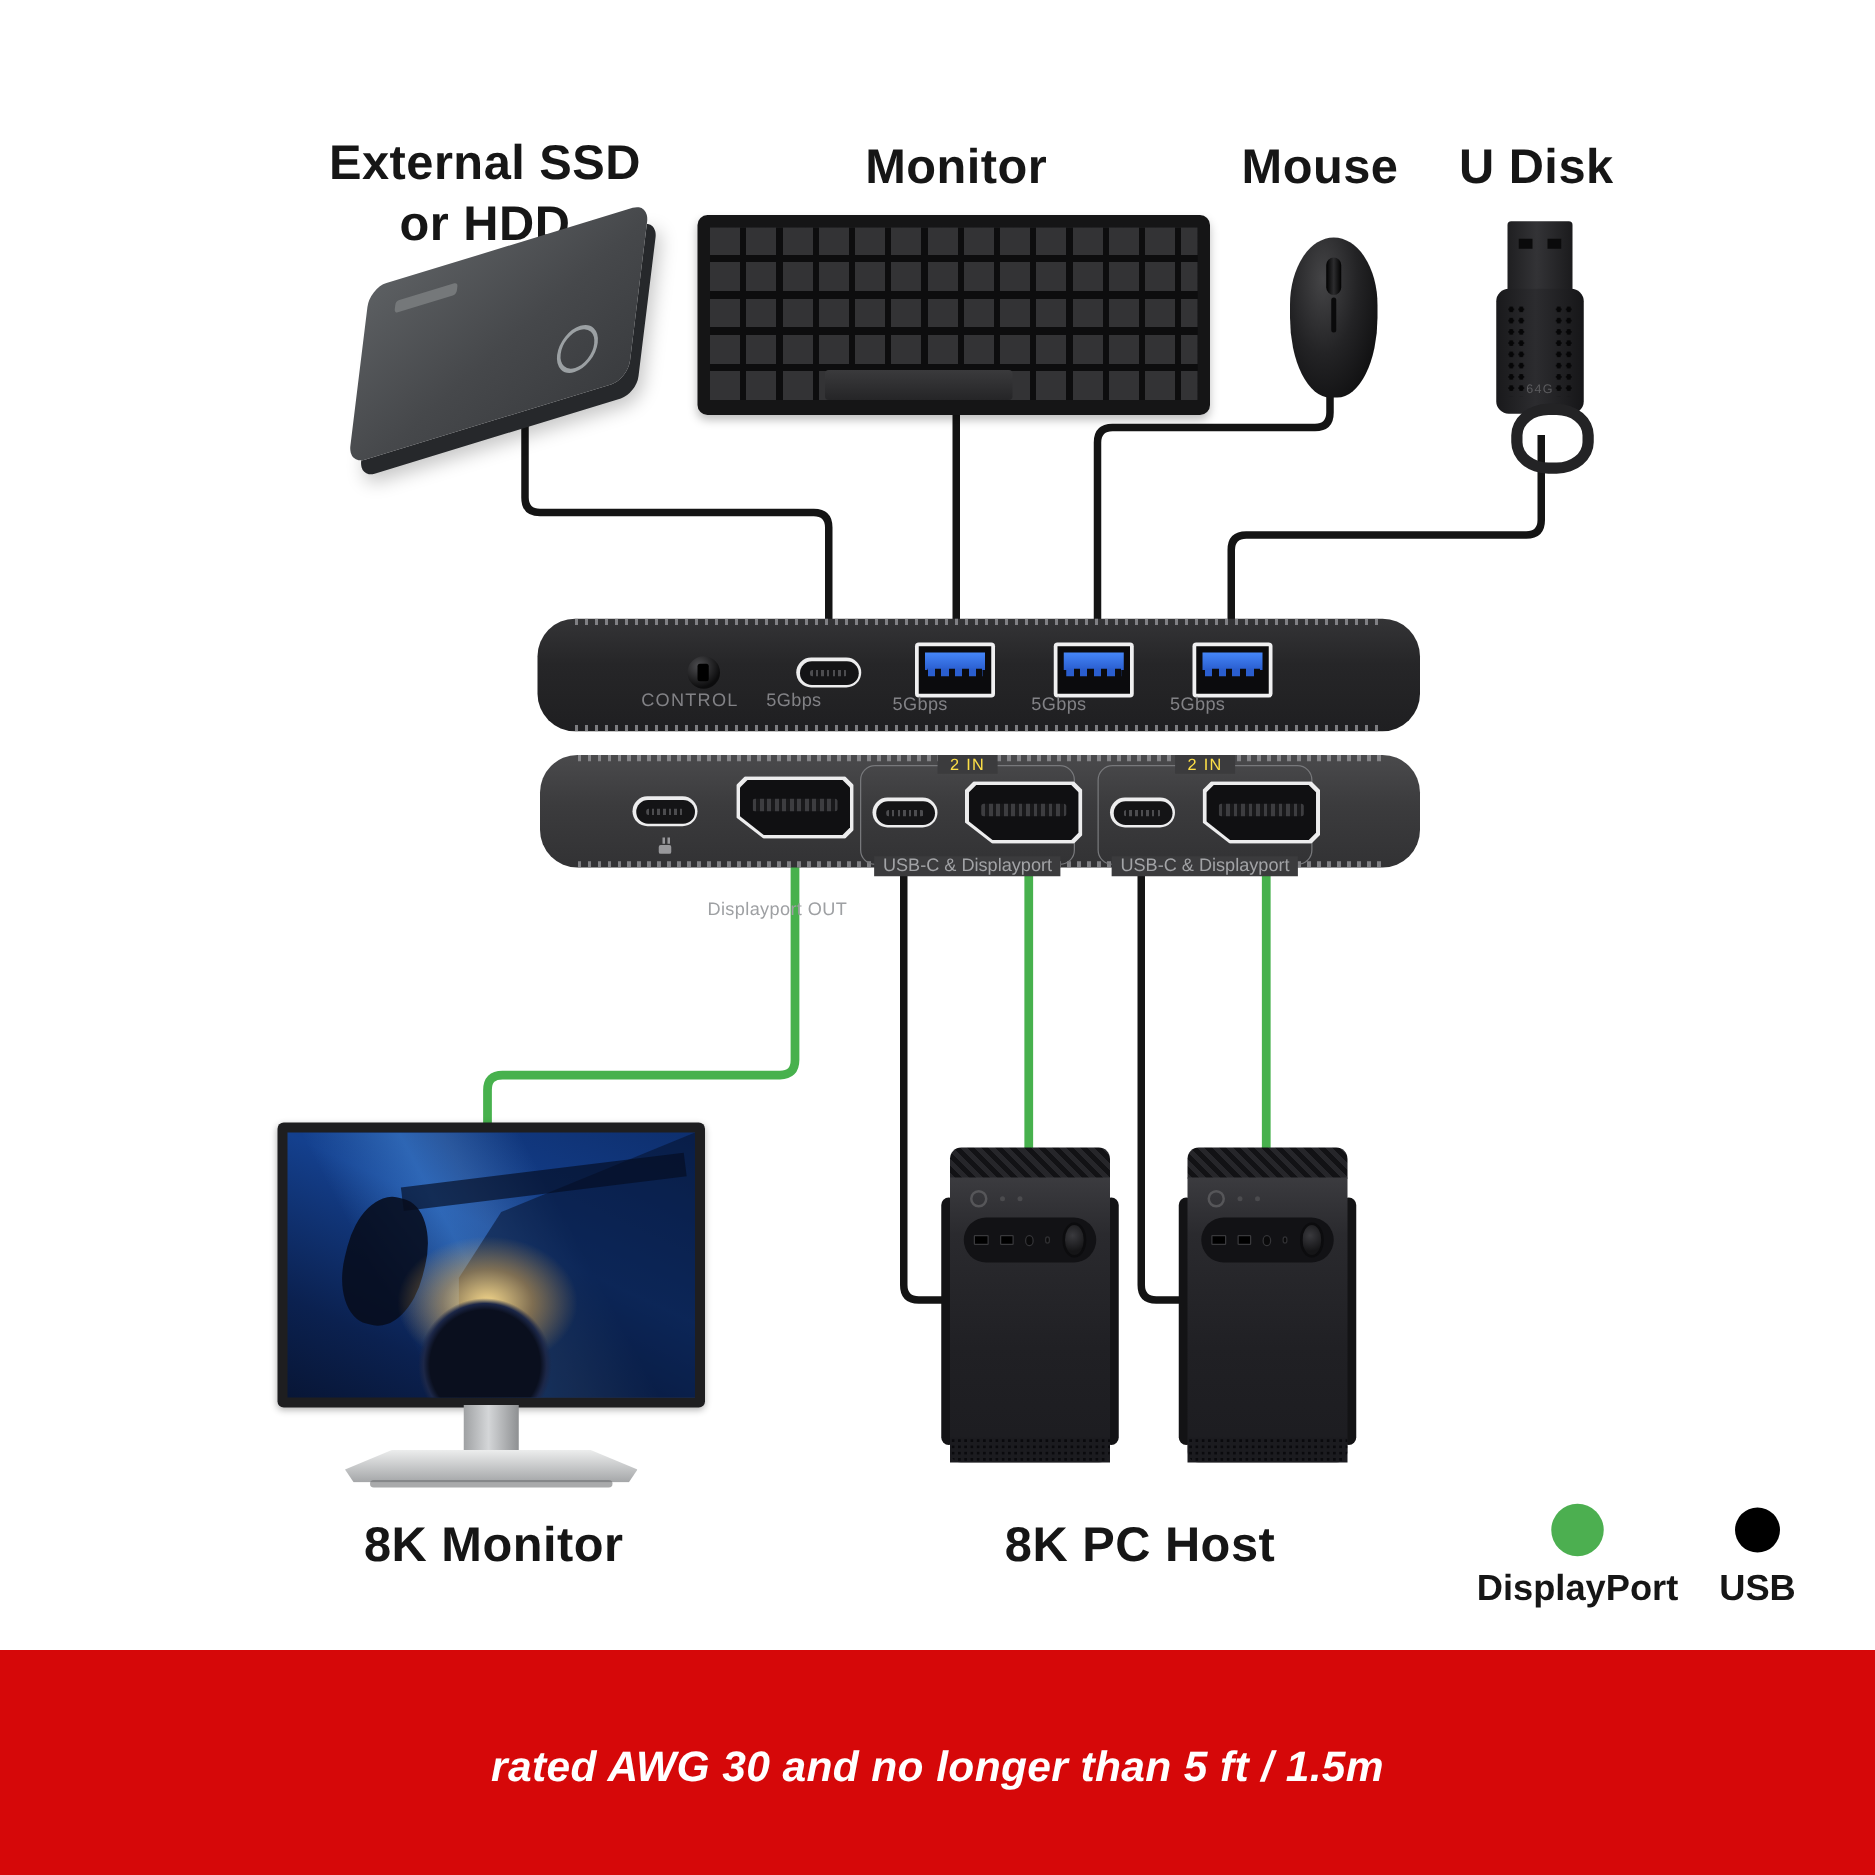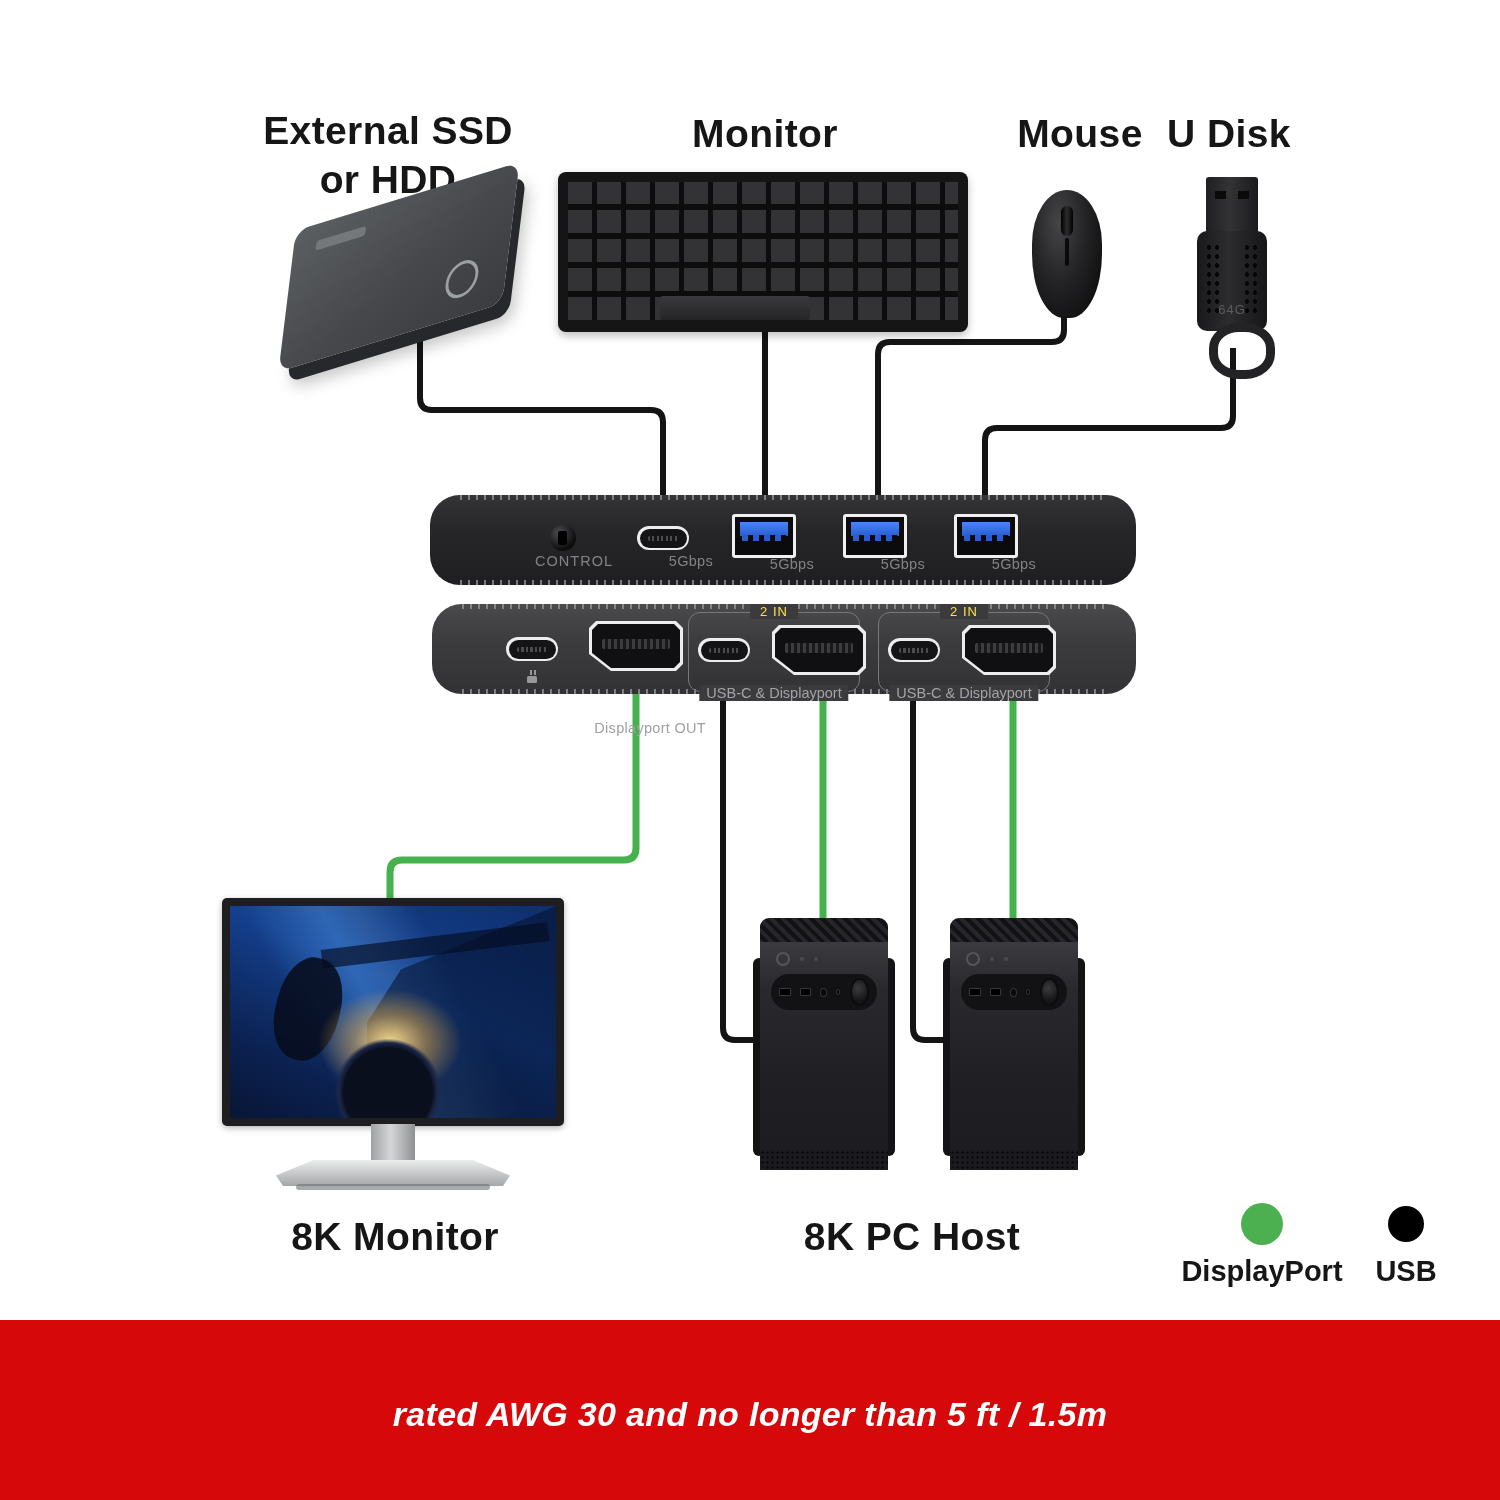--- a/index.html
+++ b/index.html
@@ -15,21 +15,21 @@
   .cable-green{fill:none;stroke:#47b14d;stroke-width:7px;}
   
   .bar{position:absolute;z-index:2;border-radius:30px;}
   .bar1{left:430px;top:495px;width:706px;height:90px;
         background:linear-gradient(180deg,#343436 0%,#262628 40%,#1f1f21 100%);}
   .bar2{left:432px;top:604px;width:704px;height:90px;
         background:linear-gradient(180deg,#4a4a4c 0%,#3b3b3d 45%,#323234 100%);}
   .serr{position:absolute;left:30px;right:30px;height:5px;
         background:repeating-linear-gradient(90deg,#939397 0 2.5px,rgba(0,0,0,0) 2.5px 8px);opacity:.8;}
   .serr.t{top:0;}.serr.b{bottom:0;}
-  .portlabel{position:absolute;text-align:right;font-size:14.5px;color:#828286;letter-spacing:.3px;}
+  .portlabel{position:absolute;text-align:left;font-size:14.5px;color:#828286;letter-spacing:.3px;}
   .portlabel.light{color:#9ea0a3;}
   
   .usbc{position:absolute;width:52px;height:24px;border-radius:12px;background:#ededee;}
   .usbc .in{position:absolute;inset:2.5px;border-radius:10px;background:#141416;}
   .usbc .pins{position:absolute;left:11px;right:11px;top:9.5px;height:5px;border-radius:2px;
         background:repeating-linear-gradient(90deg,#4c4c4f 0 2px,#141416 2px 4.5px);}
   
   .usba{position:absolute;width:64px;height:44px;border-radius:3px;background:#f0f0f1;}
   .usba .in{position:absolute;inset:3px;background:#0b0b0d;}
   .usba .tongue{position:absolute;left:8px;right:8px;top:8px;height:14px;
@@ -79,21 +79,21 @@
        background:radial-gradient(ellipse at 38% 26%,#454547 0%,#232325 45%,#0e0e0f 85%);}
   .wheel{position:absolute;left:29px;top:16px;width:12px;height:30px;border-radius:6px;
        background:linear-gradient(90deg,#000,#2c2c2e 50%,#000);}
   .mouse-slot{position:absolute;left:33px;top:48px;width:4px;height:28px;background:#0a0a0b;border-radius:2px;}
   .udisk-conn{left:1206px;top:177px;width:52px;height:58px;background:linear-gradient(90deg,#1f1f21,#333336 45%,#1b1b1d);border-radius:3px;}
   .udisk-hole{position:absolute;top:14px;width:11px;height:8px;background:#0a0a0b;}
   .udisk-body{left:1197px;top:231px;width:70px;height:100px;border-radius:10px;
        background:linear-gradient(90deg,#19191b,#2c2c2f 45%,#161618);}
   .udisk-dots{position:absolute;top:12px;bottom:14px;width:16px;
        background-image:radial-gradient(#060607 2px,rgba(0,0,0,0) 2.2px);background-size:8px 9px;}
-  .udisk-cap{position:absolute;left:0;right:0;bottom:14px;text-align:center;font-size:13px;color:#5c5c5f;letter-spacing:1px;margin-top:38px;}
+  .udisk-cap{position:absolute;left:0;right:0;bottom:14px;text-align:center;font-size:10px;color:#5c5c5f;letter-spacing:1px;margin-top:38px;}
   .udisk-loop{left:1209px;top:323px;width:48px;height:38px;border:9px solid #232325;border-radius:45%;background:transparent;}
   
   .monitor-frame{left:222px;top:898px;width:342px;height:228px;background:#1e1e20;border-radius:5px;z-index:2;
        box-shadow:0 2px 6px rgba(0,0,0,.3);}
   .screen{position:absolute;inset:8px;overflow:hidden;background:linear-gradient(205deg,#0e2f6e 0%,#14408e 42%,#0b2150 78%,#081636 100%);}
   .beam{position:absolute;inset:0;background:linear-gradient(62deg,rgba(0,0,0,0) 28%,rgba(90,170,255,.38) 46%,rgba(130,195,255,.22) 54%,rgba(0,0,0,0) 68%);}
   .house{position:absolute;right:0;top:0;width:58%;height:100%;background:rgba(6,17,42,.55);
        clip-path:polygon(18% 30%,100% 0,100% 100%,0 100%,0 55%);}
   .roof{position:absolute;left:28%;top:14%;width:70%;height:9%;background:rgba(5,12,32,.65);transform:rotate(-7deg);}
   .rider{position:absolute;left:14%;top:24%;width:64px;height:104px;background:rgba(7,13,28,.88);border-radius:46%;transform:rotate(14deg);}
@@ -136,21 +136,21 @@
 </head>
 <body>
 
 <div class="canvas">
 
   <div class="hlabel" style="left:238px;top:106px;width:300px;">
     <div>External SSD</div>
     <div>or HDD</div>
   </div>
   <div class="hlabel" style="left:615px;top:109px;width:300px;">Monitor</div>
-  <div class="hlabel" style="left:980px;top:109px;width:200px;">Mouse</div>
+  <div class="hlabel" style="left:956px;top:109px;width:200px;">Mouse</div>
   <div class="hlabel" style="left:1129px;top:109px;width:200px;">U Disk</div>
 
   <svg class="cables" width="1500" height="1500" viewBox="0 0 1500 1500">
     <path class="cable-black" d="M420 336 V398 Q420 410 432 410 H651 Q663 410 663 422 V505"></path>
     <path class="cable-black" d="M765 320 V505"></path>
     <path class="cable-black" d="M1064 300 V330 Q1064 342 1052 342 H890 Q878 342 878 354 V505"></path>
     <path class="cable-black" d="M1233 348 V416 Q1233 428 1221 428 H997 Q985 428 985 440 V505"></path>
     <path class="cable-green" d="M636 688 V848 Q636 860 624 860 H402 Q390 860 390 872 V912"></path>
     <path class="cable-black" d="M723 688 V1028 Q723 1040 735 1040 H770"></path>
     <path class="cable-green" d="M823 688 V928"></path>

